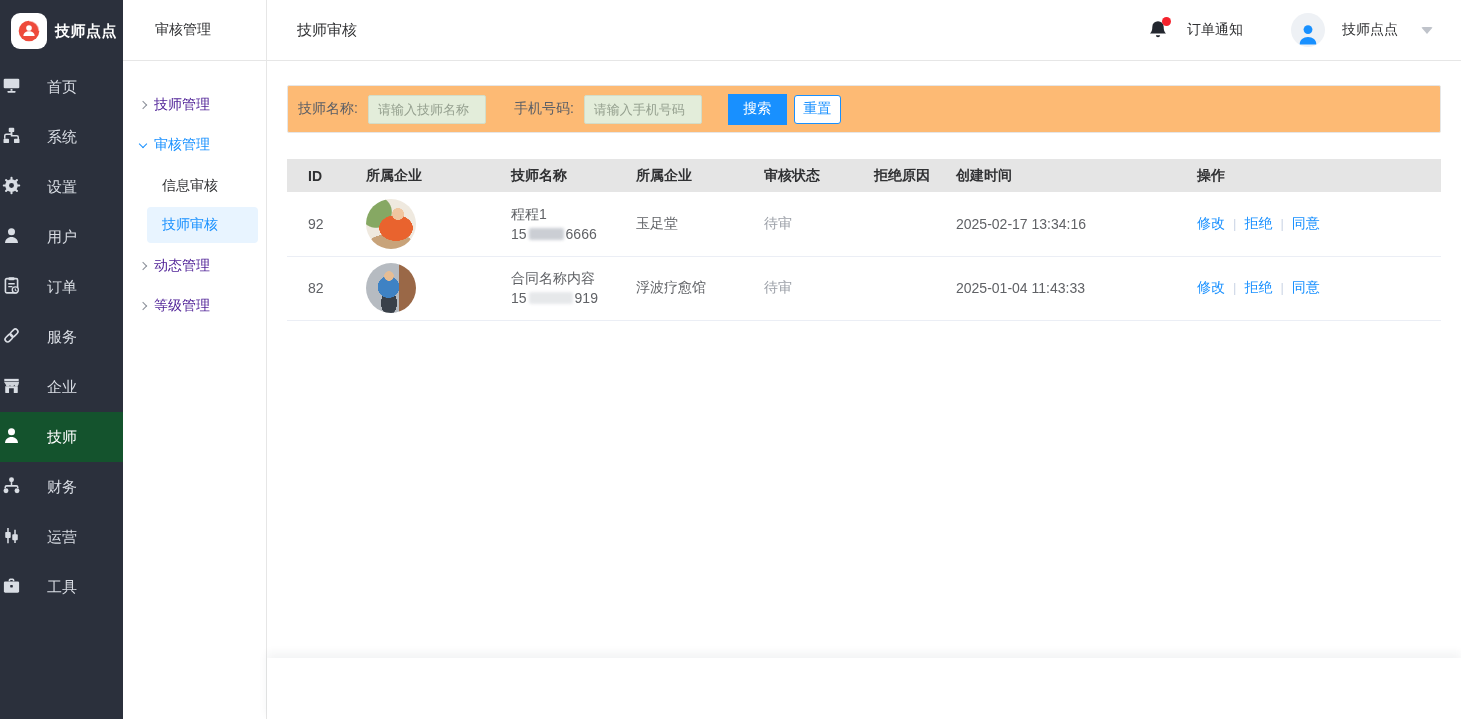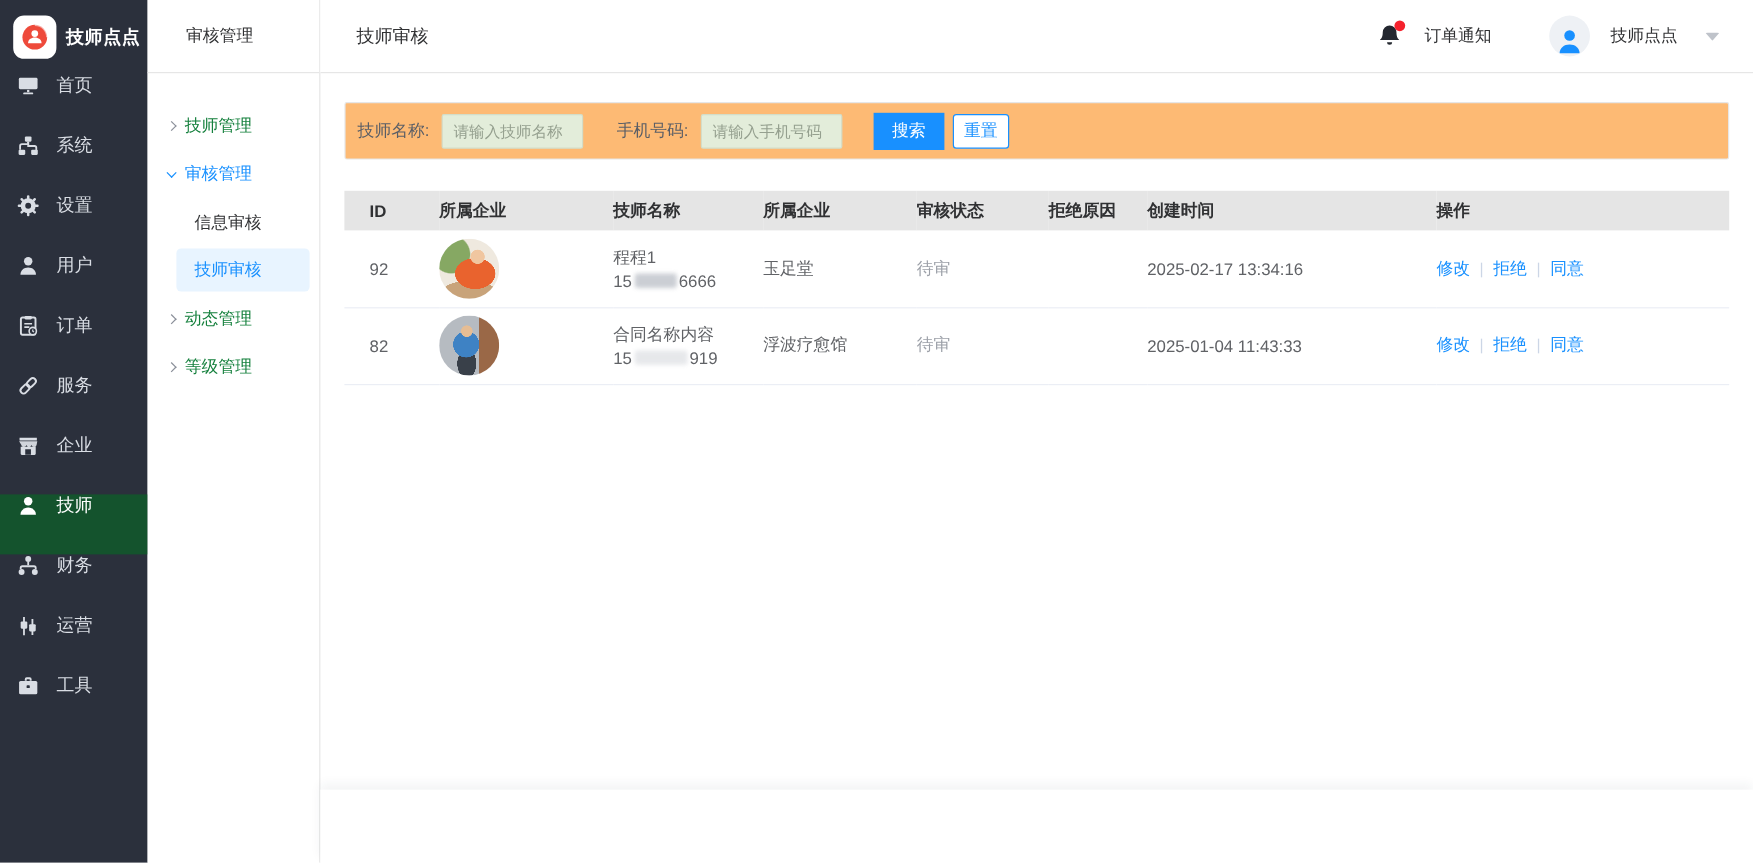--- a/index.html
+++ b/index.html
@@ -5,29 +5,29 @@
   * { margin:0; padding:0; box-sizing:border-box; }
   html,body { width:1461px; height:719px; overflow:hidden; }
   body { font-family:"Liberation Sans","DejaVu Sans",sans-serif; background:#fff; color:#303133; }
   .app { display:flex; width:100%; height:100%; position:relative; }
 
   
   .sidebar { width:123px; flex-shrink:0; background:#2b303c; color:#d9dde4; }
   .logo { height:62px; display:flex; align-items:center; padding-left:11px; gap:8px; }
   .logo-badge { width:36px; height:36px; background:#fff; border-radius:9px; display:flex; align-items:center; justify-content:center; flex-shrink:0; }
   .logo-text { color:#fff; font-size:15px; font-weight:bold; letter-spacing:.5px; }
-  .nav-item { height:50px; display:flex; align-items:flex-start; padding-left:14px; gap:14px; font-size:15px; cursor:pointer; }
+  .nav-item { height:50px; display:flex; align-items:center; padding-left:2px; gap:26px; font-size:15px; cursor:pointer; }
   .nav-item svg { width:19px; height:19px; flex-shrink:0; }
   .nav-item.active { background:#14532d; color:#fff; }
 
   
   .submenu { width:144px; flex-shrink:0; background:#fff; border-right:1px solid #e6e6e6; }
   .submenu-header { height:61px; border-bottom:1px solid #e6e6e6; display:flex; align-items:center; padding-left:32px; font-size:14px; color:#303133; }
   .submenu nav { padding-top:24px; }
-  .sm-item { height:40px; display:flex; align-items:center; padding-left:17px; gap:8px; font-size:14px; color:#15803d; cursor:pointer; }
+  .sm-item { height:40px; display:flex; align-items:center; padding-left:17px; gap:8px; font-size:14px; color:#4c1d95; cursor:pointer; }
   .sm-item.expanded { color:#1890ff; }
   .chev { width:6px; height:6px; border-right:1.5px solid #8a8f99; border-bottom:1.5px solid #8a8f99; transform:rotate(-45deg); margin-top:0; flex-shrink:0; }
   .chev.down { transform:rotate(45deg); border-color:#1890ff; margin-top:-3px; }
   .sm-child { height:36px; margin:3px 8px 3px 24px; border-radius:4px; display:flex; align-items:center; padding-left:15px; font-size:14px; color:#303133; cursor:pointer; }
   .sm-child.selected { background:#e8f4ff; color:#1890ff; }
 
   
   main { flex:1; display:flex; flex-direction:column; position:relative; min-width:0; }
   .topbar { height:61px; flex-shrink:0; border-bottom:1px solid #e6e6e6; display:flex; align-items:center; padding:0 28px 0 30px; background:#fff; }
   .page-title { font-size:15px; color:#303133; }

